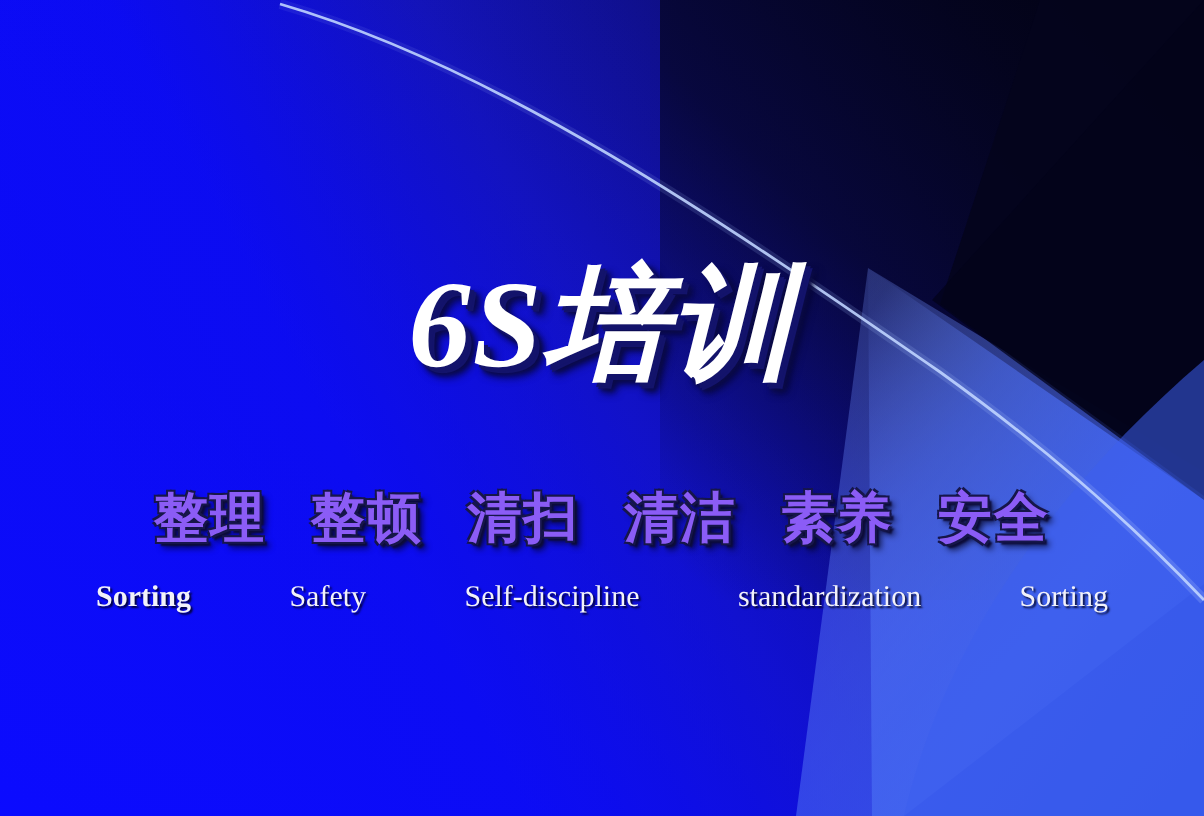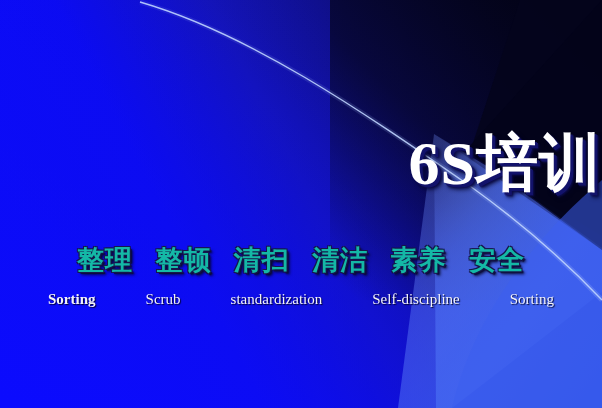--- a/index.html
+++ b/index.html
@@ -32,47 +32,48 @@
     width: 602px;
     height: 408px;
     z-index: 5;
   }
 
   .main-title {
     position: absolute;
     left: 0;
     top: 126px;
     width: 602px;
-    text-align: right;
+    text-align: center;
     font-family: "Liberation Serif", "DejaVu Serif", serif;
     font-weight: bold;
     font-size: 62px;
     line-height: 74px;
     letter-spacing: 1px;
     color: #ffffff;
     white-space: nowrap;
     text-shadow:
        2px 2px 0 #13136b,
        3px 3px 0 #13136b,
        4px 4px 2px #0b0b4a,
        5px 5px 4px rgba(5,5,40,0.85);
+    font-style: italic;
   }
 
   .cn-row {
     position: absolute;
     left: 0;
     top: 243px;
     width: 602px;
     text-align: center;
     white-space: nowrap;
     font-family: "DejaVu Sans", "Liberation Sans", sans-serif;
     font-weight: bold;
     font-size: 27px;
     line-height: 34px;
-    color: #14b8a6;
+    color: #8b5cf6;
     letter-spacing: 1px;
     text-shadow:
       -1px -1px 0 #16164a,
        1px -1px 0 #16164a,
       -1px  1px 0 #16164a,
        1px  1px 0 #16164a,
        2px  2px 1px #0c0c38,
        3px  3px 3px rgba(4,4,30,0.8);
   }
   .cn-row .w { margin: 0 6px; }
@@ -189,20 +190,20 @@
       <span class="w">整理</span>
       <span class="w">整顿</span>
       <span class="w">清扫</span>
       <span class="w">清洁</span>
       <span class="w">素养</span>
       <span class="w">安全</span>
     </div>
 
     <div class="en-row">
       <span class="en bold">Sorting</span>
-      <span class="en">Scrub</span>
+      <span class="en">Safety</span>
+      <span class="en">Self-discipline</span>
       <span class="en">standardization</span>
-      <span class="en">Self-discipline</span>
       <span class="en">Sorting</span>
     </div>
 
   </div>
 </div>
 
 </body></html>

